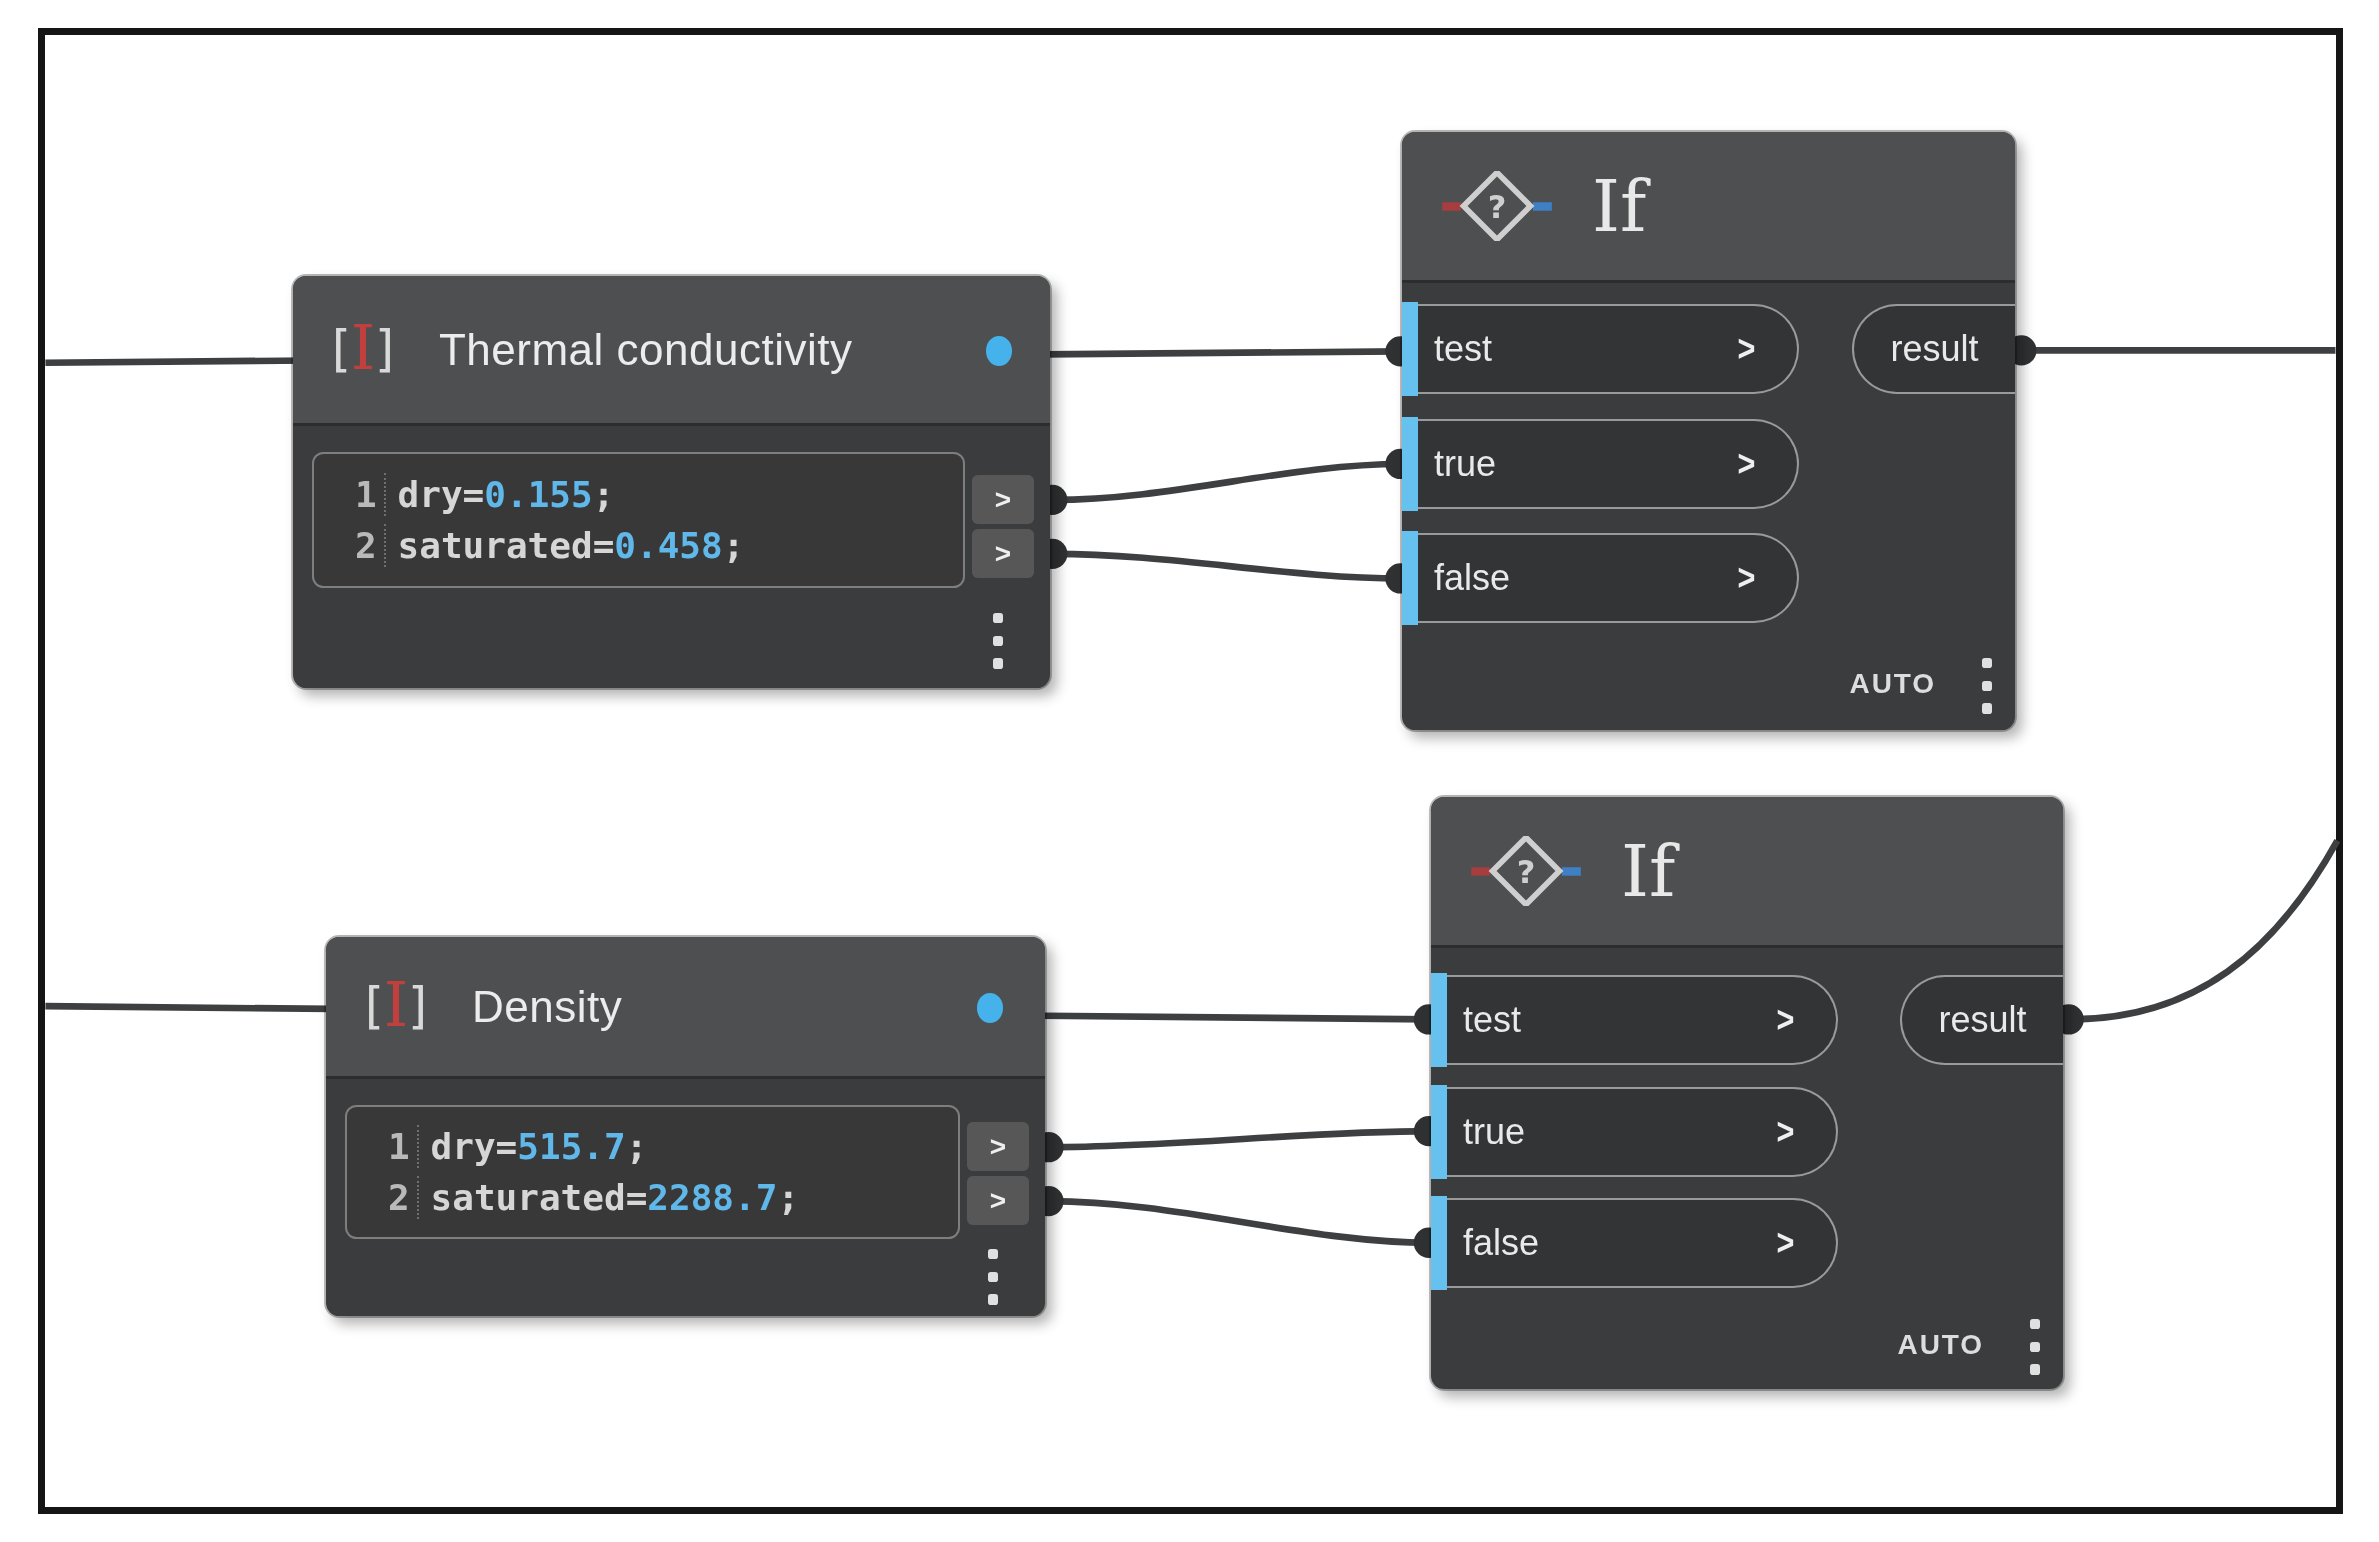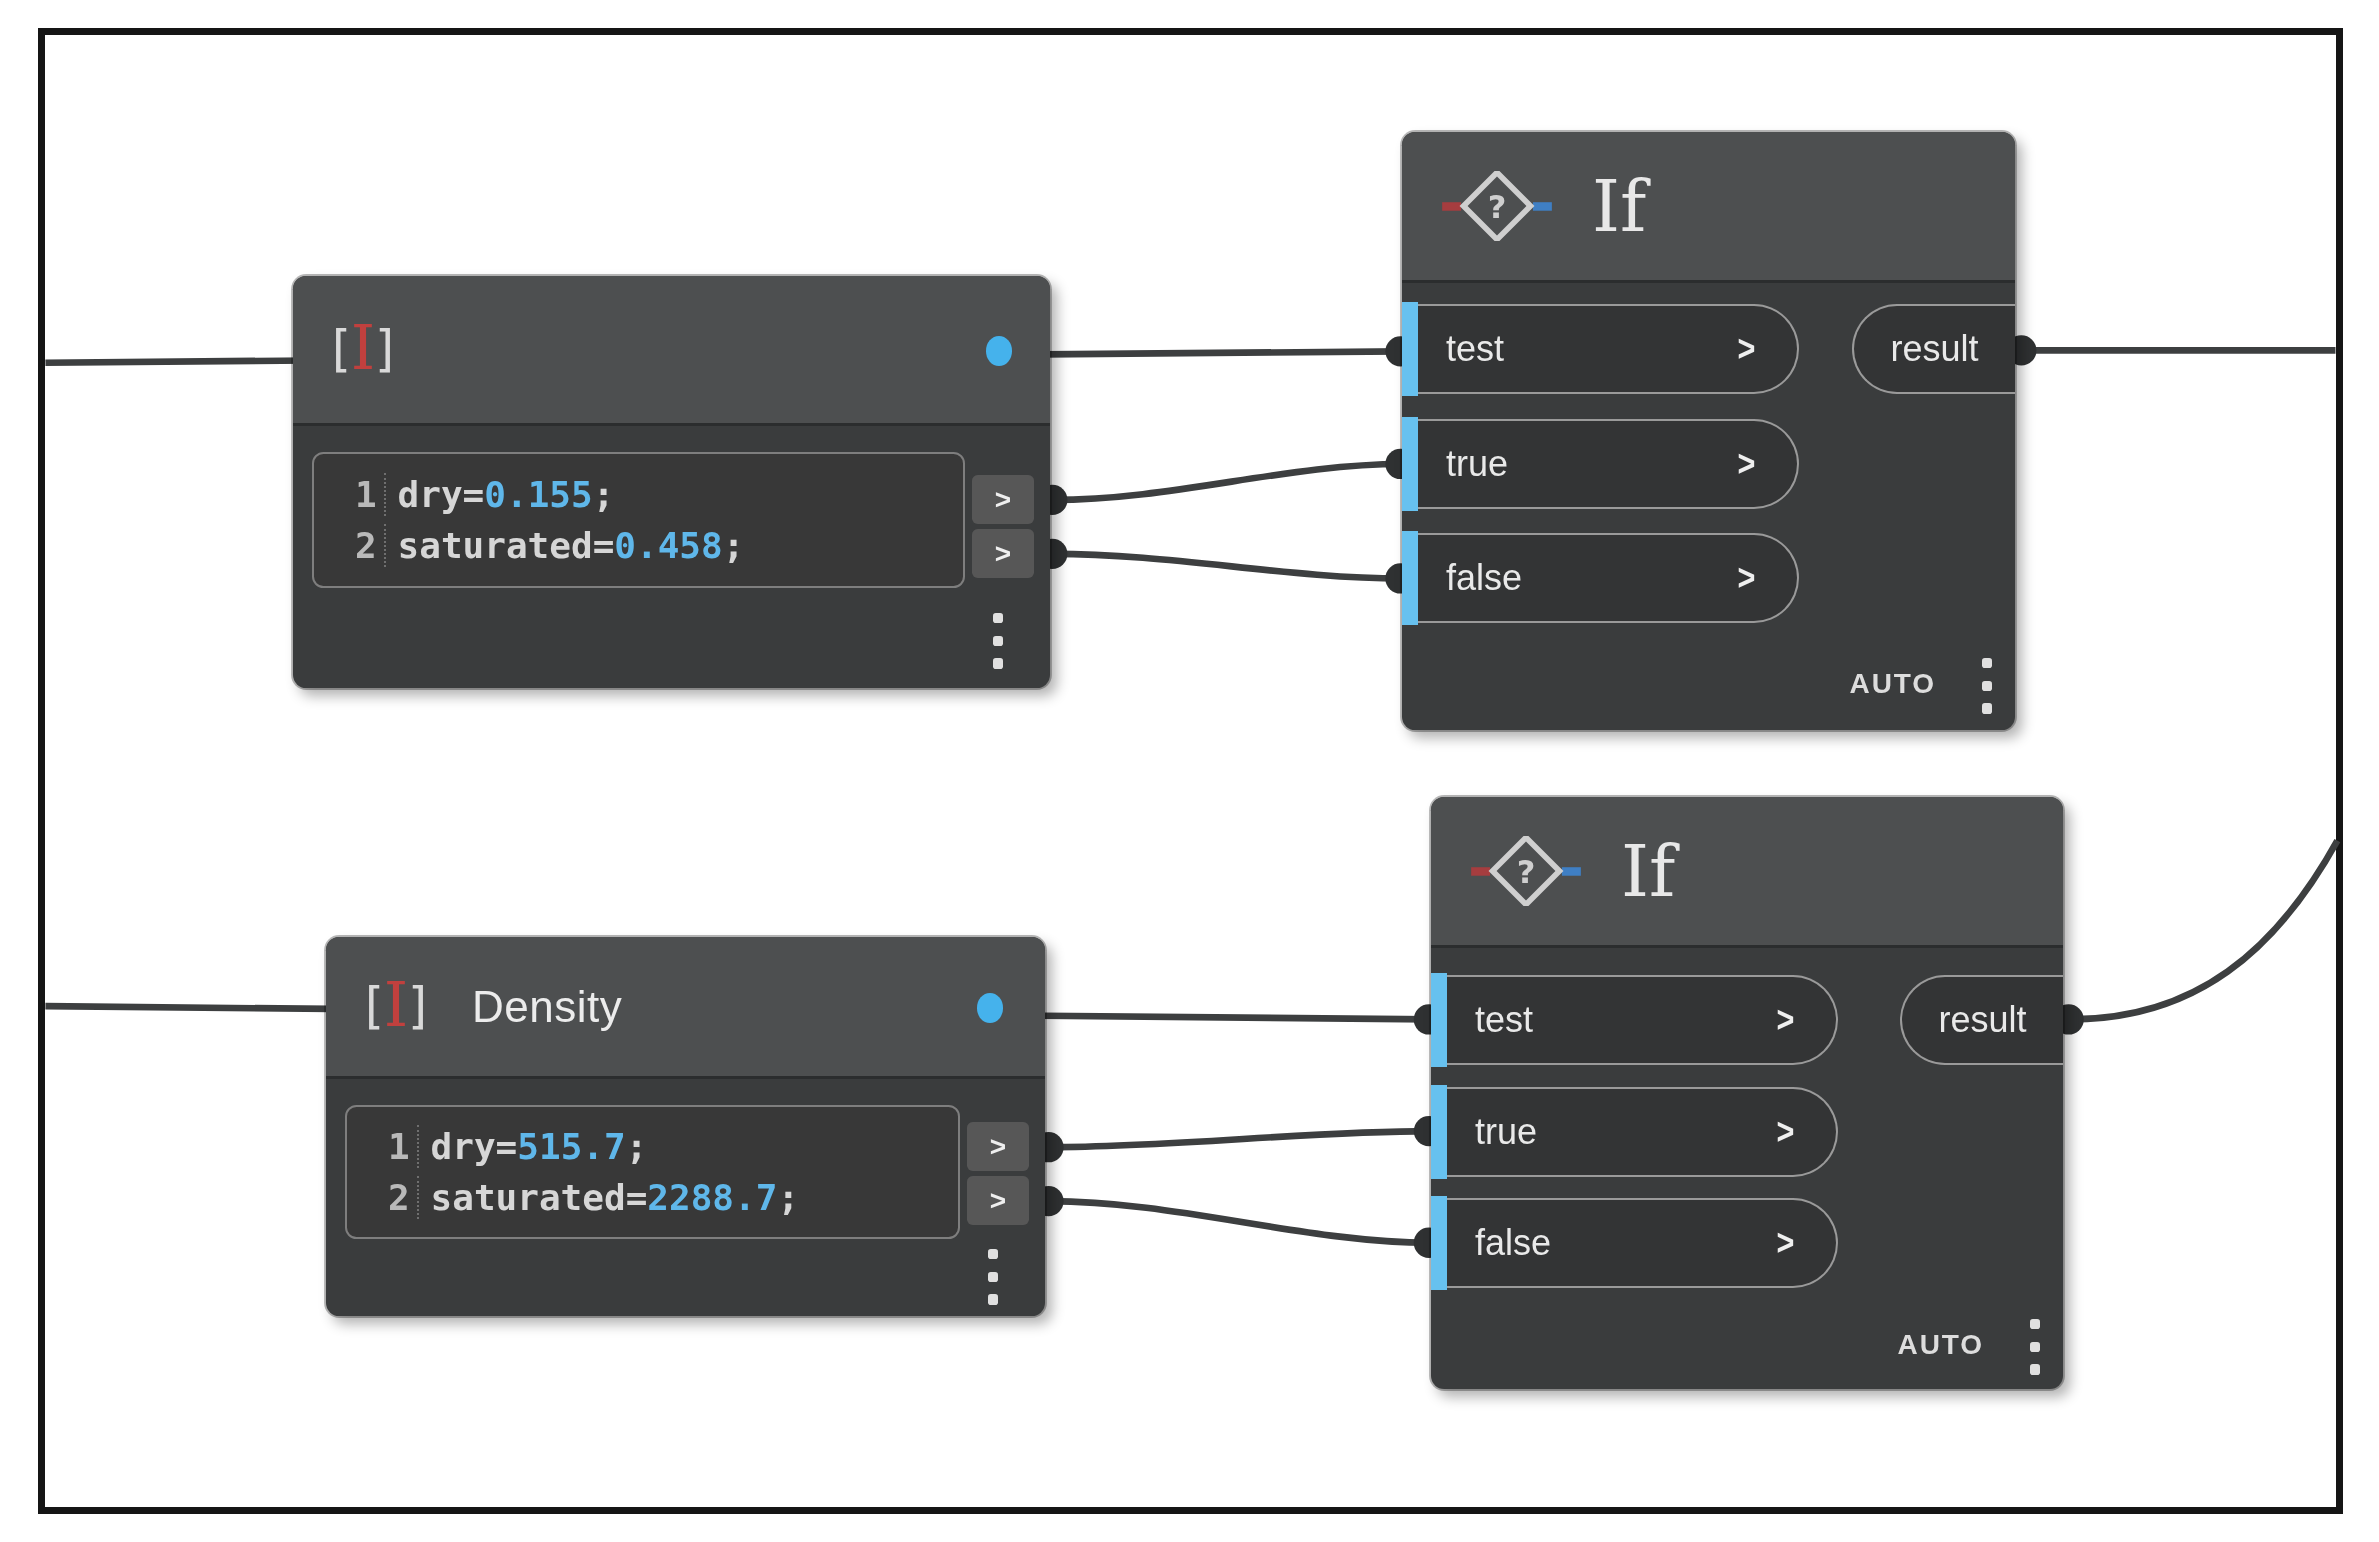--- a/index.html
+++ b/index.html
@@ -45,21 +45,21 @@
   .dots { position:absolute; display:flex; flex-direction:column; gap:12.3px; }
   .dots i { width:10.4px; height:10.4px; border-radius:2.8px; background:#e0e0e0; display:block; }
 
   .port-bar { position:absolute; width:16px; background:#67c1ef; }
   .pill-in  { position:absolute; background:#333435; border:2.8px solid #9a9a9a;
               border-left:none; border-radius:0 45px 45px 0;
               display:flex; align-items:center; }
   .pill-out { position:absolute; background:#333435; border:2.8px solid #9a9a9a;
               border-right:none; border-radius:45px 0 0 45px;
               display:flex; align-items:center; justify-content:center; }
-  .plabel { color:#e9e9e9; font-size:36px; padding-left:28px; }
+  .plabel { color:#e9e9e9; font-size:36px; padding-left:16px; }
   .pill-out .plabel { padding-left:0; }
   .chev { position:absolute; right:40px; color:#efefef; font-size:36px; font-weight:700;
           transform:scaleX(.85); }
 
   .auto { position:absolute; color:#dddddd; font-weight:700; font-size:28px;
           letter-spacing:1.9px; }
 
   .ificon { position:relative; width:114px; height:70px; flex:0 0 114px; }
 </style>
 </head>
@@ -96,20 +96,21 @@
     </g>
   </svg>
 
   <div class="node" style="left:293px; top:276px; width:757px; height:412px;">
     <div class="hdr" style="height:150px; padding-left:32px; gap:38px;">
       <span class="cb-icon">
         <span>[</span>
           <span class="cb-ibeam">I</span>
           <span>]</span>
       </span>
+      <span class="node-title">Thermal conductivity</span>
       <span class="bluedot" style="right:38px; top:60px; position:absolute;"></span>
     </div>
     <div class="codebox" style="left:19px; top:176px; width:653px; height:136px;">
       <div class="codeline">
         <span class="lnum">1</span>
         <span class="lsep"></span>
         <span class="ltext">dry=</span>
           <span class="lval">0.155</span>
           <span class="ltext">;</span>
       </div>

